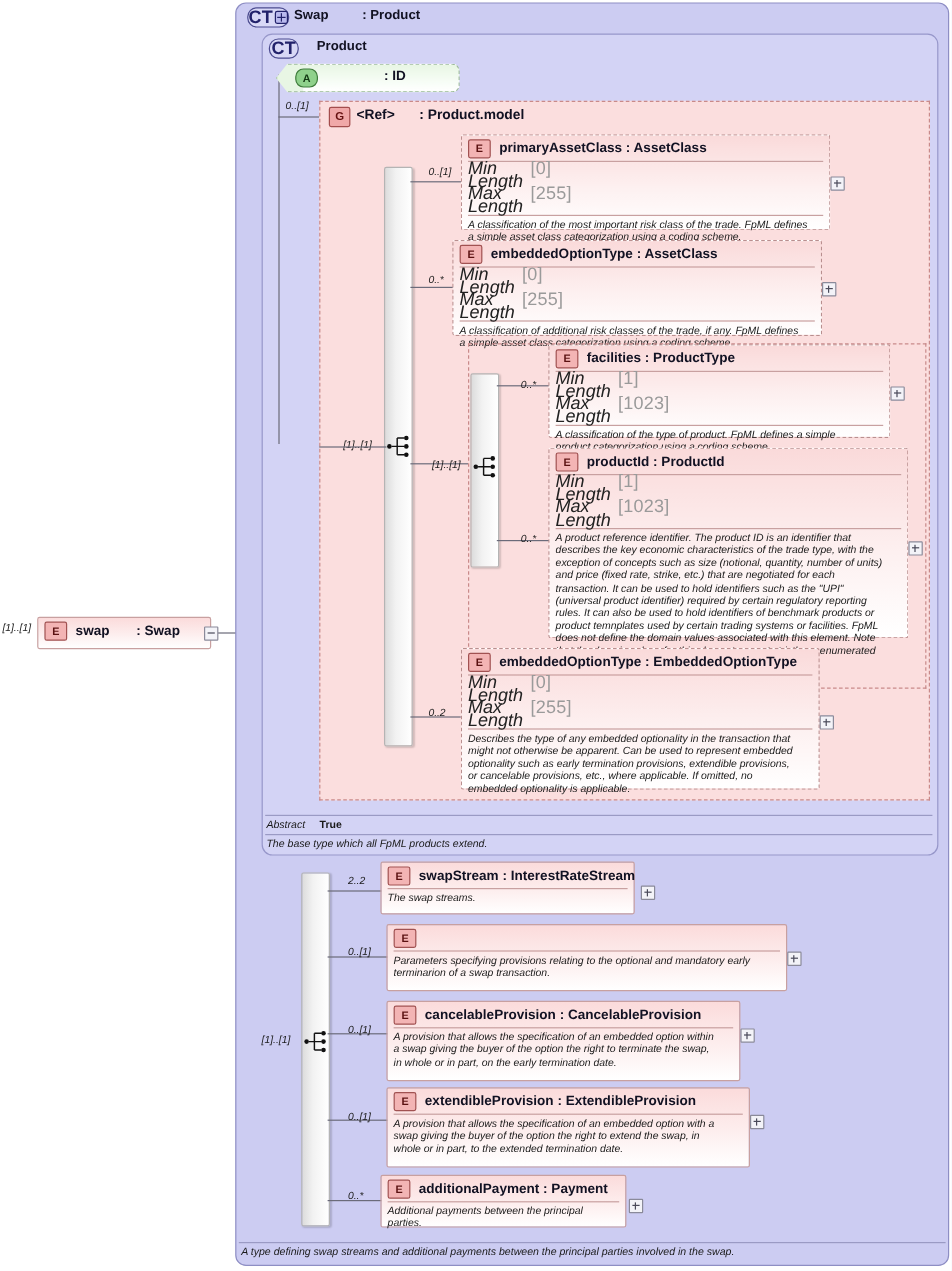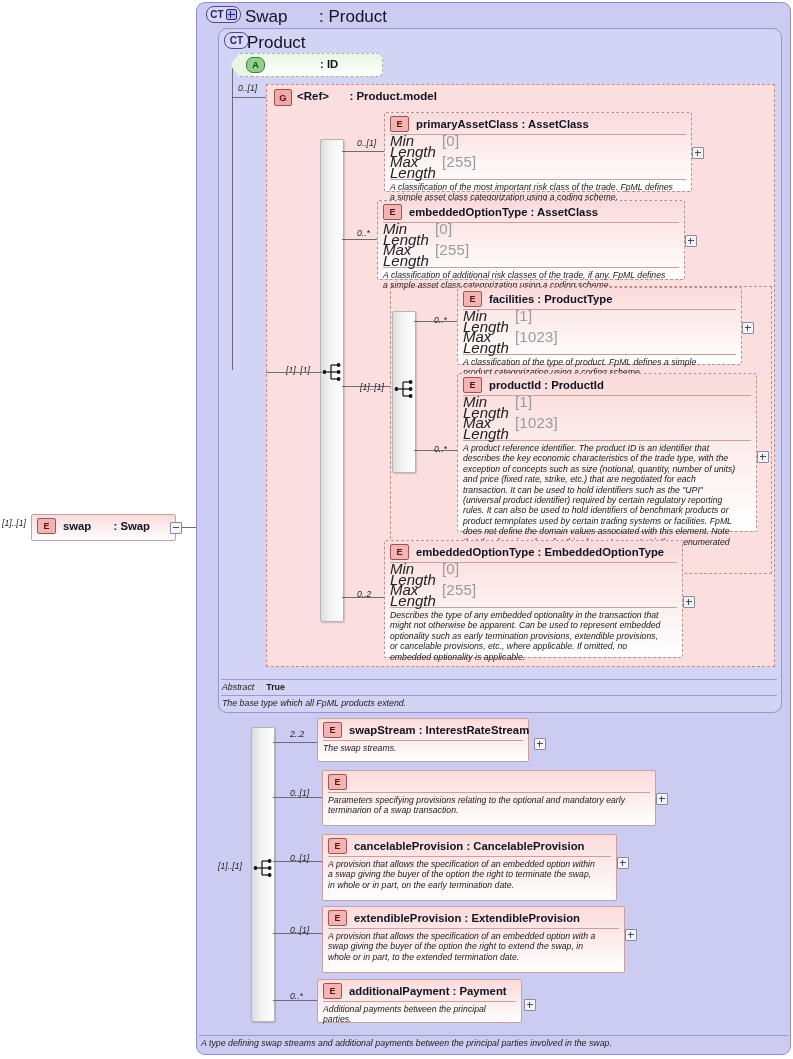--- a/index.html
+++ b/index.html
@@ -36,21 +36,21 @@
   }
 
   
   .badge-ct{
     position:absolute;
     display:flex;align-items:center;justify-content:center;
     background:#d8d8f6;
     border:1.4px solid #4b4b8f;
     border-radius:8px;
     color:#22226b;
-    font-size:10px;
+    font-size:15px;
     font-weight:bold;
     letter-spacing:.2px;
     height:15px;
   }
   .badge-ct .plus{
     display:inline-block;
     width:9px;height:9px;
     margin-left:2px;
     border:1px solid #22226b;
     border-radius:2px;
@@ -58,22 +58,22 @@
     position:relative;
   }
   .badge-ct .plus:before,.badge-ct .plus:after{
     content:"";position:absolute;background:#22226b;
   }
   .badge-ct .plus:before{left:1px;right:1px;top:3.5px;height:1px;}
   .badge-ct .plus:after{top:1px;bottom:1px;left:3.5px;width:1px;}
 
   .ct-title{
     position:absolute;
-    font-size:17px;
-    font-weight:normal;
+    font-size:11px;
+    font-weight:bold;
     color:#111122;
     white-space:nowrap;
   }
 
   
   .grp-box{
     background:#fbdede;
     border:1.6px dashed #c98a8a;
   }
   .badge-g{
@@ -247,21 +247,21 @@
     <span>Swap</span>
     <span style="display:inline-block;width:22px;"></span>
     <span>: Product</span>
   </div>
 
   <div class="abs ct-inner" style="left:218px;top:28px;width:564px;height:685px;"></div>
 
   <div class="badge-ct" style="left:224px;top:32px;width:23px;">
     <span>CT</span>
   </div>
-  <div class="ct-title" style="left:247px;top:33px;">Product</div>
+  <div class="ct-title" style="left:264px;top:33px;">Product</div>
 
   <div class="ln lnv" style="left:232px;top:62px;height:308px;"></div>
   <div class="ln lnh" style="left:232px;top:63px;width:12px;"></div>
   <div class="ln lnh" style="left:232px;top:97px;width:34px;"></div>
 
   <div class="attr-box" style="left:238px;top:53px;width:143px;">
     <div class="attr-pent"></div>
   </div>
   <div class="badge-a" style="left:246px;top:57px;">A</div>
   <div class="attr-name" style="left:270px;top:58px;margin-top:28px;">id</div>

